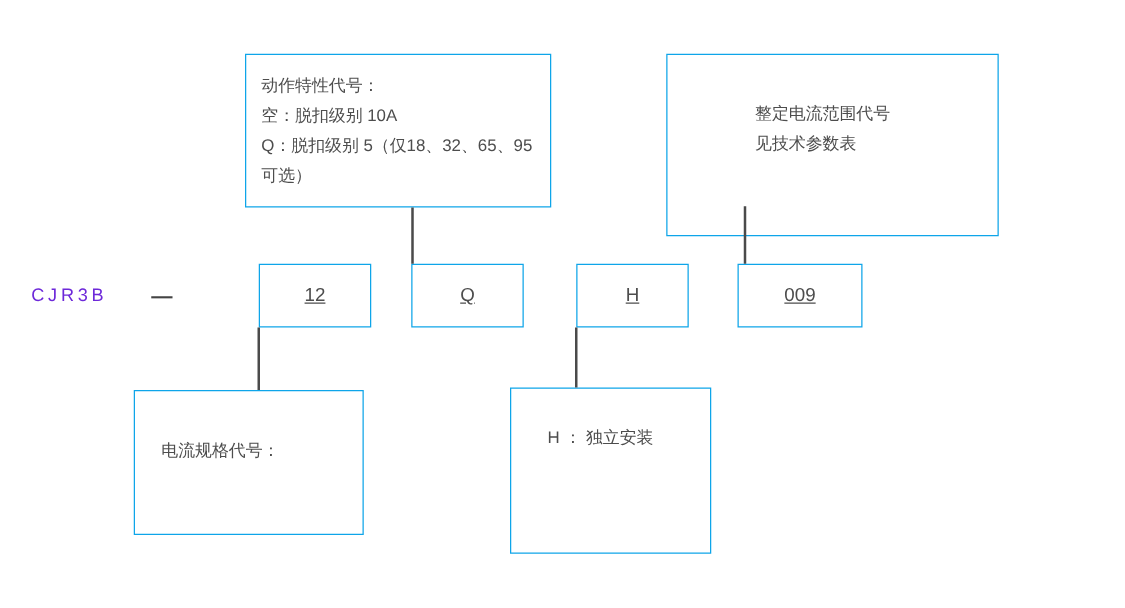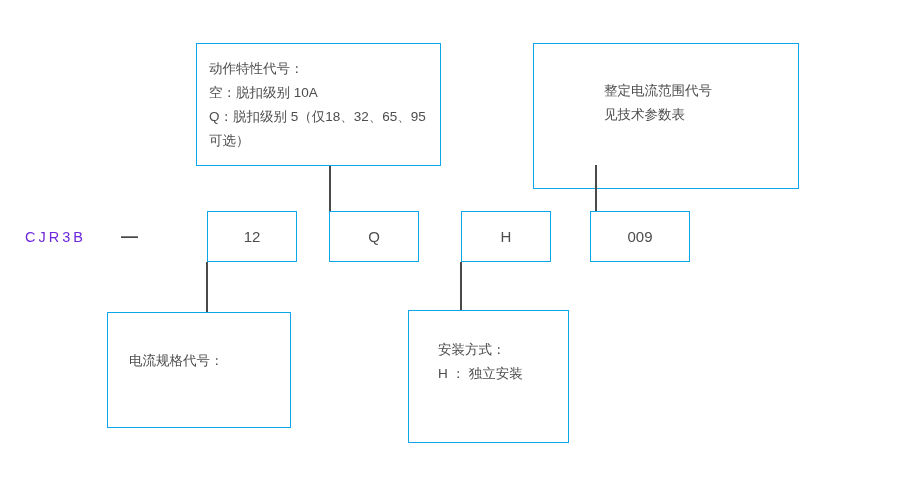--- a/index.html
+++ b/index.html
@@ -30,20 +30,21 @@
 
   
   .code-box {
     position: absolute;
     top: 211px;
     height: 51px;
     display: flex;
     align-items: center;
     justify-content: center;
     font-size: 15px;
+    text-decoration: underline;
   }
   .code-1 { left: 163px; width: 90px; }
   .code-2 { left: 285px; width: 90px; }
   .code-3 { left: 417px; width: 90px; }
   .code-4 { left: 546px; width: 100px; }
 
   
   .prefix {
     position: absolute;
     left: 25px; top: 211px; height: 51px;
@@ -98,21 +99,20 @@
   </div>
   <div class="box code-box code-4">
     <span>009</span>
   </div>
 
   <div class="box callout box-bottom-left">
     <div class="line">电流规格代号：</div>
   </div>
 
   <div class="box callout box-bottom-mid">
-    <div class="line">安装方式：</div>
     <div class="line">H ： 独立安装</div>
   </div>
 
   <div class="vline vline-topleft-to-q"></div>
   <div class="vline vline-topright-to-009"></div>
   <div class="vline vline-12-to-bottom"></div>
   <div class="vline vline-h-to-bottom"></div>
 
 </div>
 

